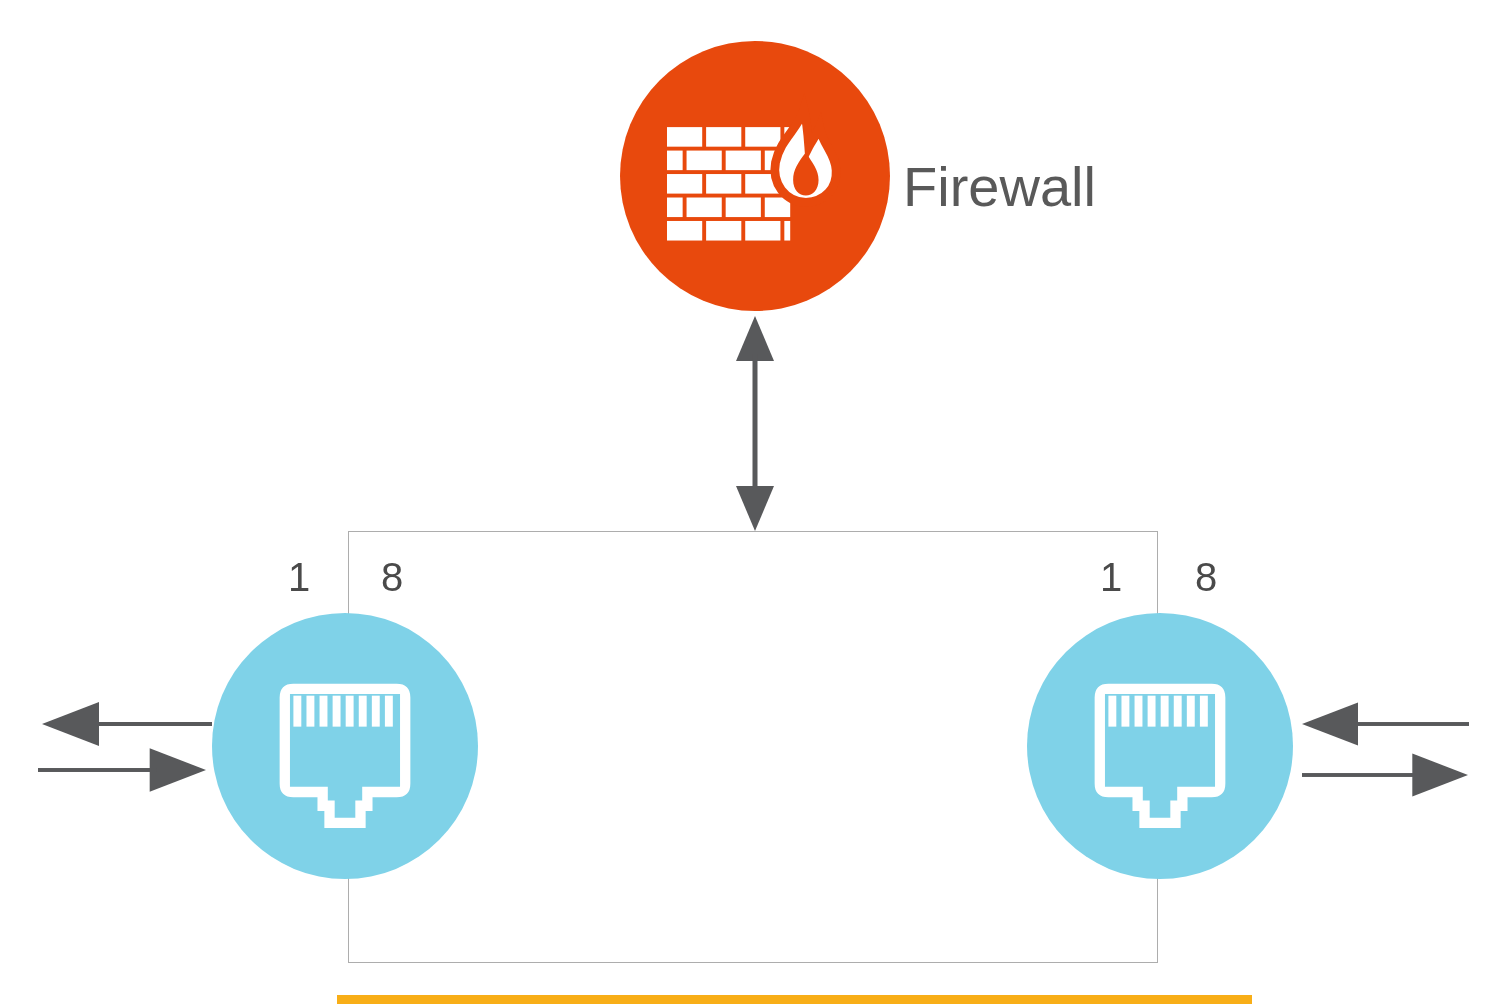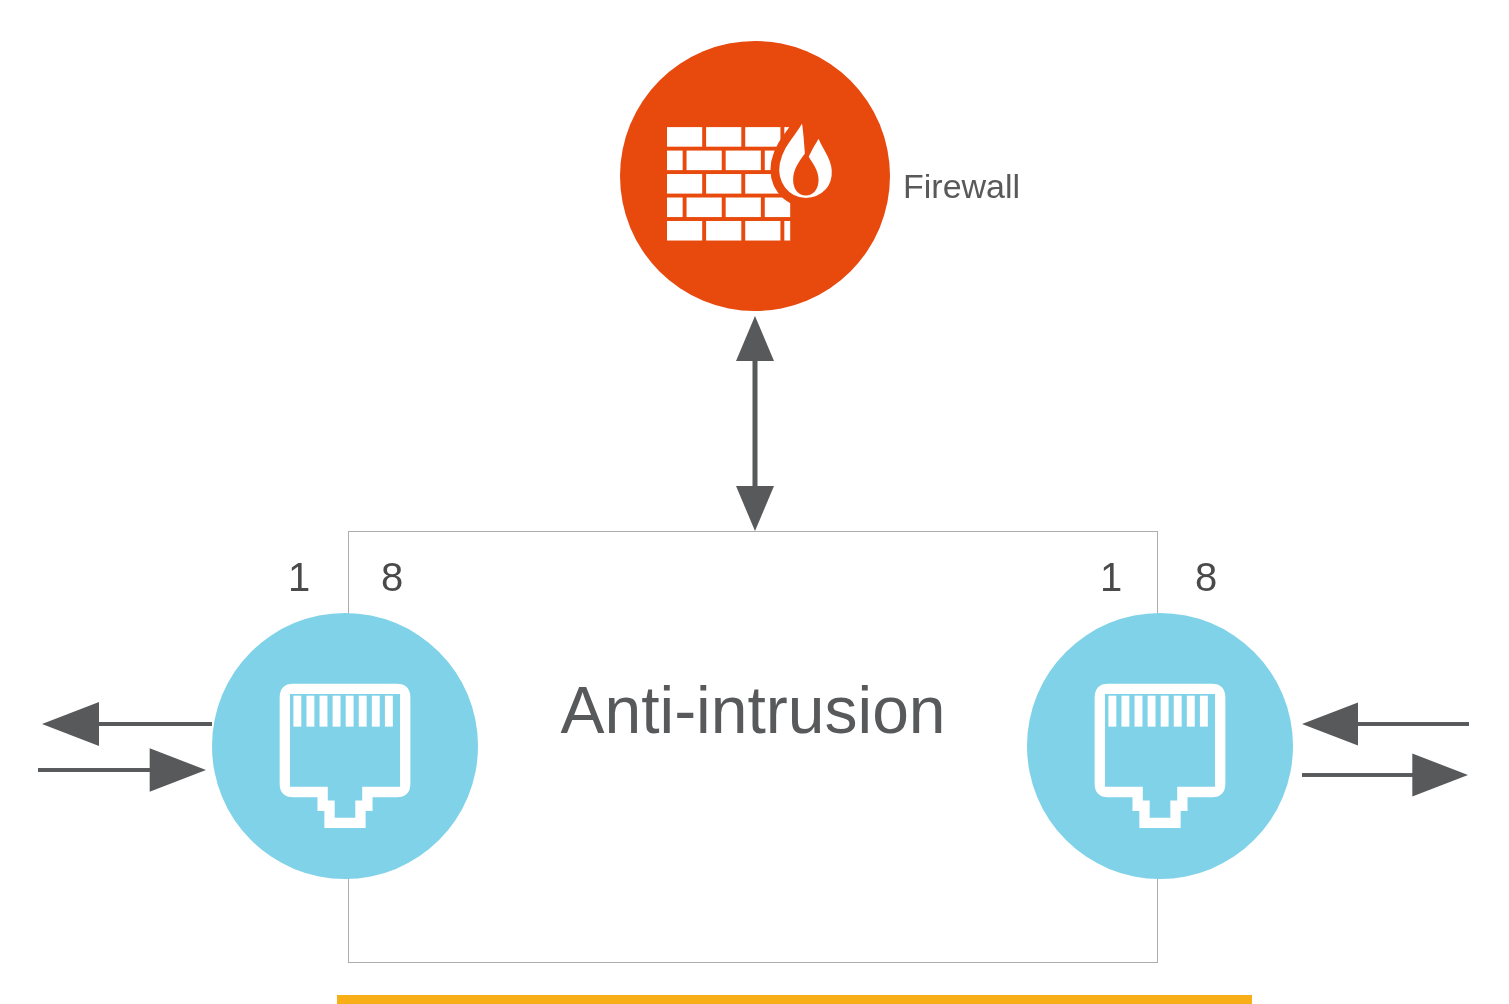--- a/index.html
+++ b/index.html
@@ -14,21 +14,21 @@
   }
   html,body{margin:0;padding:0;background:#fff;}
   body{font-family:"Liberation Sans", sans-serif;}
   .canvas{
     position:relative;width:1509px;height:1004px;background:#fff;overflow:hidden;
   }
   .node-circle{position:absolute;border-radius:50%;display:flex;align-items:center;justify-content:center;}
   .firewall-circle{left:620px;top:41px;width:270px;height:270px;background:var(--firewall-fill);}
   .firewall-label{
     position:absolute;left:903px;top:186px;transform:translateY(-50%);
-    font-size:34px;color:var(--text-color);white-space:nowrap;
+    font-size:56px;color:var(--text-color);white-space:nowrap;
   }
   .v-arrow{position:absolute;left:725px;top:316px;width:60px;height:215px;}
   .v-arrow polygon,.v-arrow rect{fill:var(--arrow-color);}
   .sensor-box{
     position:absolute;left:348px;top:531px;width:810px;height:432px;
     border:1px solid var(--box-border);box-sizing:border-box;background:#fff;
   }
   .sensor-label{
     position:absolute;left:348px;top:668px;width:810px;text-align:center;
     font-size:66px;line-height:84px;color:#58595B;
@@ -100,21 +100,20 @@
   <div class="firewall-label">Firewall</div>
 
   <svg class="v-arrow" viewBox="0 0 60 215" aria-hidden="true">
     <polygon points="30,0 11,45 49,45"></polygon>
     <rect x="27.5" y="38" width="5" height="139"></rect>
     <polygon points="30,215 11,170 49,170"></polygon>
   </svg>
 
   <div class="sensor-box"></div>
   <div class="sensor-label">
-    <div>Anti-intrusion</div>
   </div>
 
   <div class="node-circle port-circle port-left">
     <svg class="rj45-icon" viewBox="0 0 100 100" aria-hidden="true">
       <path class="jack" fill-rule="evenodd" d="M20 12 H80 Q88 12 88 20 V70 Q88 78 80 78 H66 V86 H62 V96 H38 V86 H34 V78 H20 Q12 78 12 70 V20 Q12 12 20 12 Z
         M18 18 H82 V72 H60 V80 H56 V90 H44 V80 H40 V72 H18 Z"></path>
       <g class="jack">
         <rect x="20.0" y="19" width="4.6" height="18"></rect>
         <rect x="27.6" y="19" width="4.6" height="18"></rect>
         <rect x="35.2" y="19" width="4.6" height="18"></rect>

